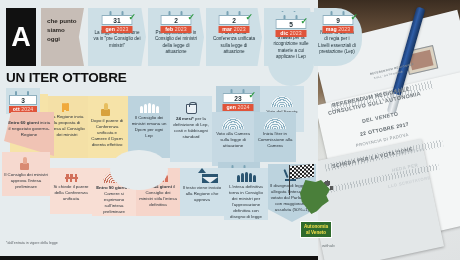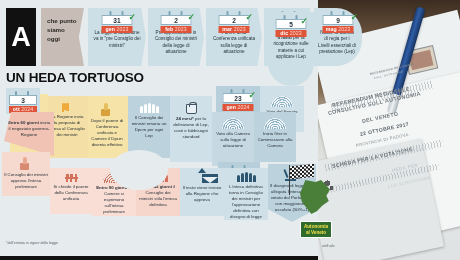--- a/index.html
+++ b/index.html
@@ -270,21 +270,21 @@
 
     <div class="crest"></div>
 
     <div class="ballot-txt" style="left:78px; top:152px; font-size:4.6px; transform:rotate(-12deg); color:#c6cccf;">PROVINCIA</div>
     <div class="ballot-txt" style="left:74px; top:168px; font-size:4.6px; transform:rotate(-12deg); color:#c6cccf;">HEDA PER</div>
     <div class="ballot-txt" style="left:70px; top:184px; font-size:4.2px; transform:rotate(-12deg); color:#ccd1d4;">LLO SCRUTATORE</div>
   </div>
 
   <div class="logo-a">A</div>
   <div class="kicker">che punto siamo oggi</div>
-  <div class="title">UN HEDA TORTUOSO</div>
+  <div class="title">UN ITER OTTOBRE</div>
 
   <div class="tl-card arrowed" style="left:88px; top:8px; width:58px; height:58px;">
     <div class="cal">
       <div class="rings">
           <b></b>
           <b></b>
         </div>
       <div class="body">31</div>
       <div class="mon"><span>gen</span>&nbsp;<span class="yr">2023</span></div>
     </div>

